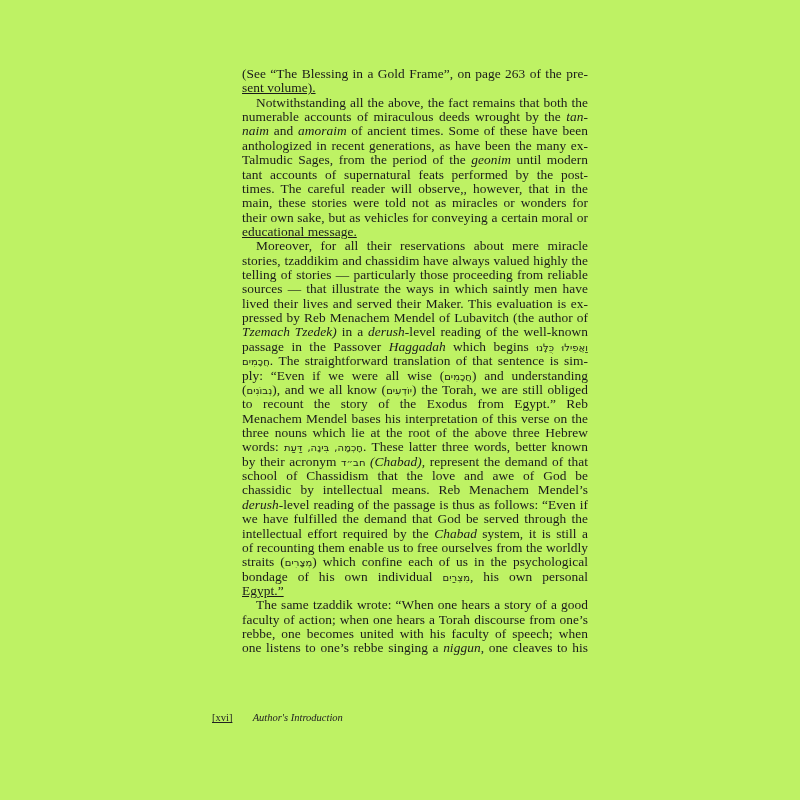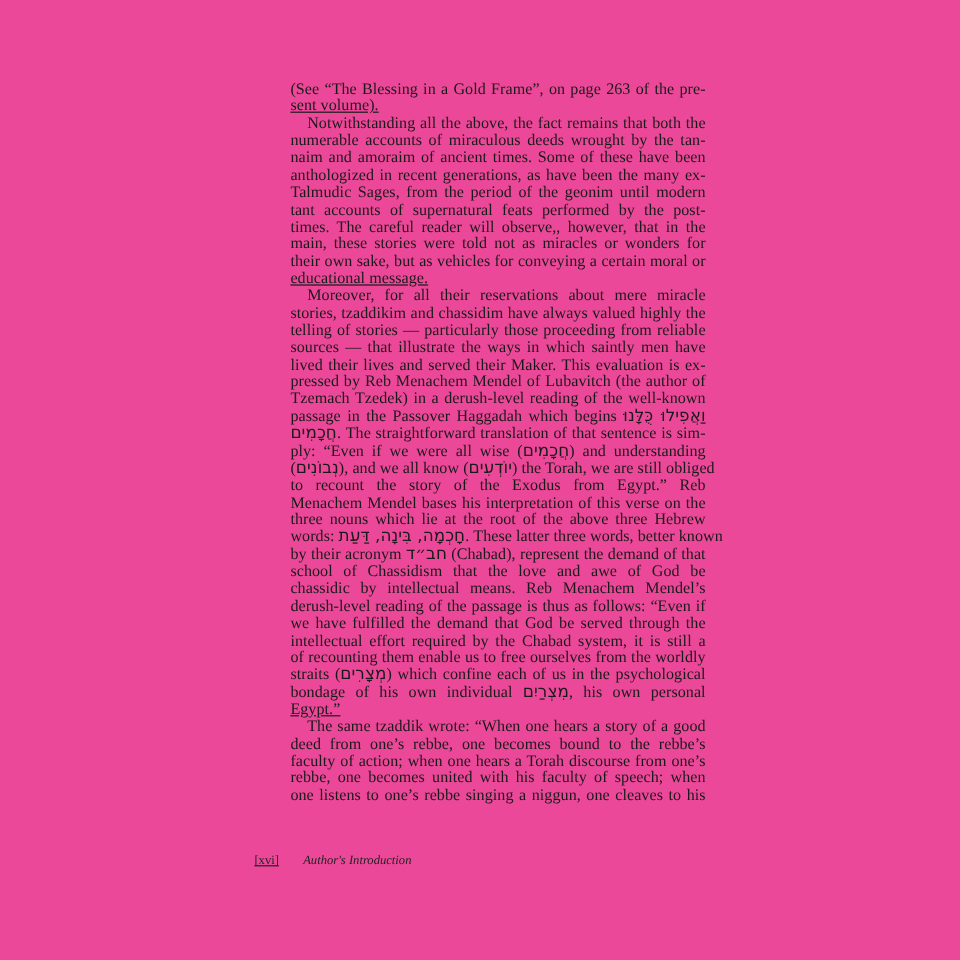--- a/index.html
+++ b/index.html
@@ -12,21 +12,21 @@
       height: 800px;
       position: relative;
       overflow: hidden;
       font-family: "Liberation Serif", "DejaVu Serif", serif;
       color: #1a1a1a;
     }
     .page {
       position: absolute;
       left: 0; top: 0;
       width: 800px; height: 800px;
-      background: #ec4899;
+      background: #bef264;
     }
     .text-column {
       position: absolute;
       left: 242px;
       top: 67px;
       width: 346px;
     }
     .line {
       display: block;
       height: 14.37px;
@@ -38,22 +38,22 @@
       overflow: visible;
       letter-spacing: 0.05px;
     }
     .line.last {
       text-align-last: left;
       text-decoration: underline;
     }
     .line.indent {
       padding-left: 14px;
     }
-    .seg-italic { }
-    .seg-hebrew { font-family: "DejaVu Sans", sans-serif; font-size: 14px; }
+    .seg-italic { font-style: italic; }
+    .seg-hebrew { font-family: "DejaVu Sans", sans-serif; font-size: 10px; }
     .footer {
       position: absolute;
       top: 711px;
       left: 212px;
       font-size: 10.5px;
       line-height: 14px;
       color: #222;
       white-space: nowrap;
     }
     .footer .folio {
@@ -101,21 +101,20 @@
       <div class="line"><span>school of Chassidism that the love and awe of God be</span></div>
       <div class="line"><span>chassidic by intellectual means. Reb Menachem Mendel’s</span></div>
       <div class="line"><span class="seg-italic">derush</span><span>-level reading of the passage is thus as follows: “Even if</span></div>
       <div class="line"><span>we have fulfilled the demand that God be served through the</span></div>
       <div class="line"><span>intellectual effort required by the </span><span class="seg-italic">Chabad</span><span> system, it is still a</span></div>
       <div class="line"><span>of recounting them enable us to free ourselves from the worldly</span></div>
       <div class="line"><span>straits (</span><span class="seg-hebrew" dir="rtl" style="unicode-bidi: isolate;">מְצָרִים</span><span>) which confine each of us in the psychological</span></div>
       <div class="line"><span>bondage of his own individual </span><span class="seg-hebrew" dir="rtl" style="unicode-bidi: isolate;">מִצְרַיִם</span><span>, his own personal</span></div>
       <div class="line last"><span>Egypt.”</span></div>
       <div class="line indent"><span>The same tzaddik wrote: “When one hears a story of a good</span></div>
-      <div class="line"><span>deed from one’s rebbe, one becomes bound to the rebbe’s</span></div>
       <div class="line"><span>faculty of action; when one hears a Torah discourse from one’s</span></div>
       <div class="line"><span>rebbe, one becomes united with his faculty of speech; when</span></div>
       <div class="line"><span>one listens to one’s rebbe singing a </span><span class="seg-italic">niggun</span><span>, one cleaves to his</span></div>
     </div>
 
   <div class="footer">
     <span class="folio">[xvi]</span>
     <span class="running-head">Author's Introduction</span>
   </div>
 </div>

